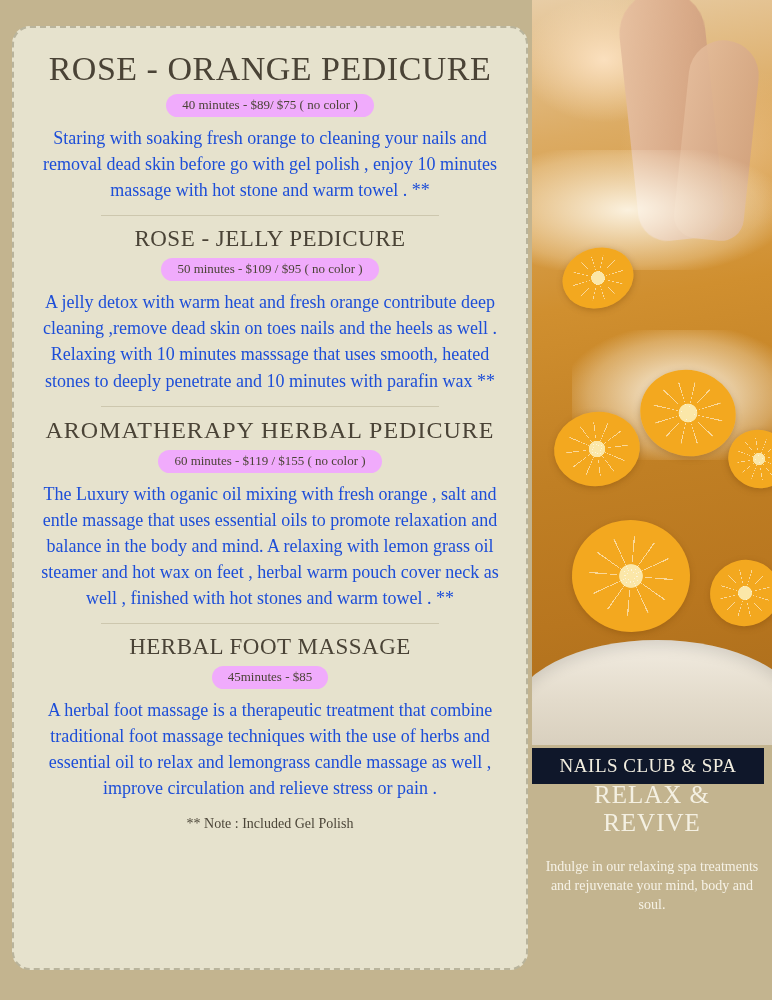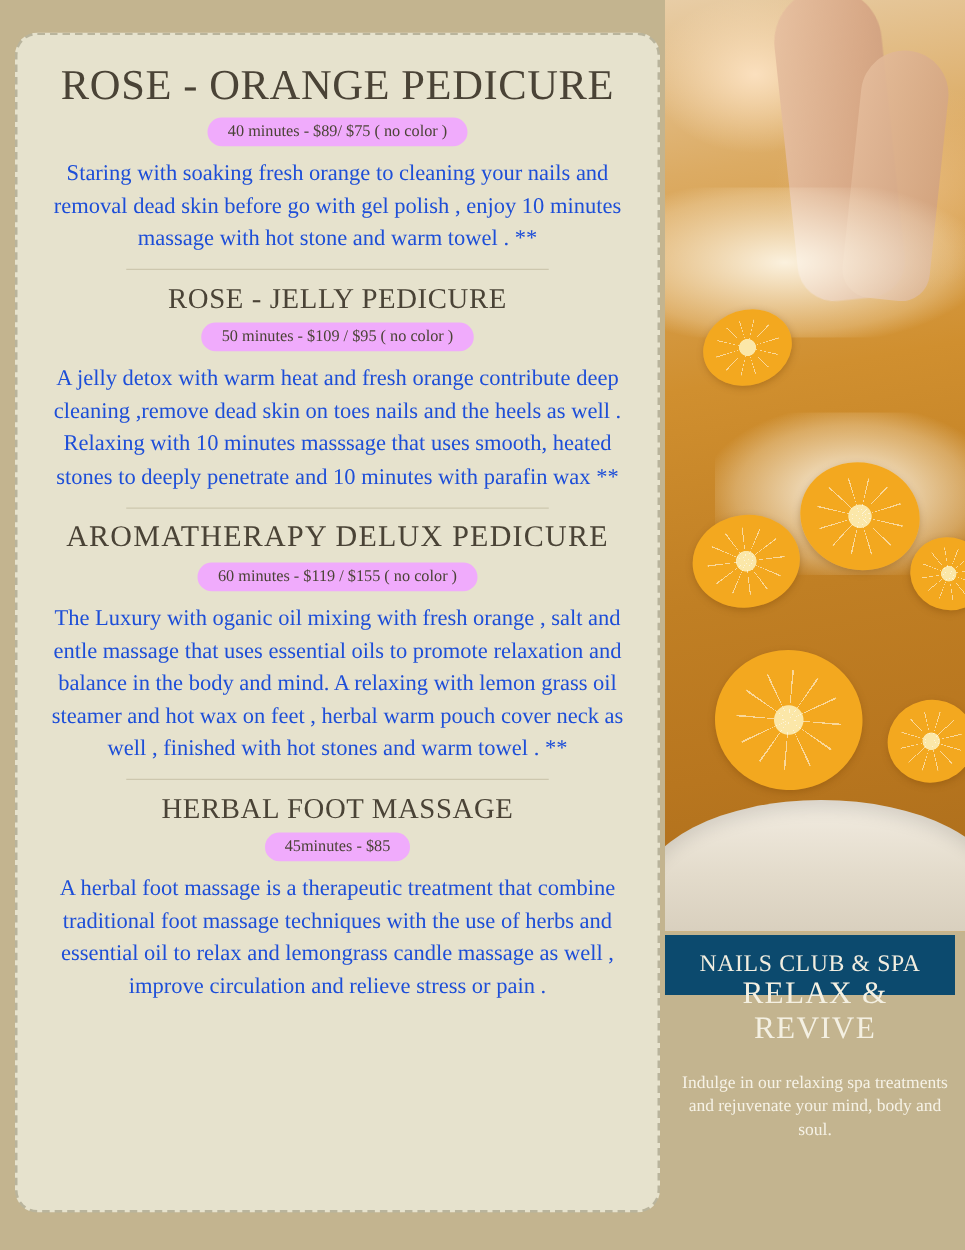--- a/index.html
+++ b/index.html
@@ -168,22 +168,22 @@
     border-radius: 50% 50% 40% 40%;
     background: linear-gradient(180deg, #f2ece1 0%, #e3dbcb 40%, #cfc5b2 100%);
     box-shadow: inset 0 6px 14px rgba(0,0,0,0.12);
   }
 
   .brand-bar {
     position: absolute;
     left: 0;
     top: 748px;
     width: 232px;
-    height: 48px;
-    background: #0c4a6e;
+    height: 36px;
+    background: #0f172a;
     display: flex;
     align-items: center;
     justify-content: center;
   }
   .brand-bar span {
     color: #f2eee0;
     font-size: 19px;
     letter-spacing: 0.5px;
     font-family: "Liberation Serif", serif;
   }
@@ -227,33 +227,34 @@
 
     <div class="svc">
       <h2 class="svc-title small">ROSE - JELLY PEDICURE</h2>
       <div class="price-pill">50 minutes -  $109 / $95 ( no color )</div>
       <p class="svc-desc">A jelly detox with warm heat and fresh orange contribute deep cleaning ,remove dead skin on toes nails and the heels as well . Relaxing with 10 minutes masssage that uses smooth, heated stones to deeply penetrate and 10 minutes with parafin wax **</p>
     </div>
 
     <hr class="divider">
 
     <div class="svc">
-      <h2 class="svc-title wide">AROMATHERAPY  DELUX PEDICURE</h2>
+      <h2 class="svc-title wide">AROMATHERAPY  HERBAL PEDICURE</h2>
       <div class="price-pill">60 minutes - $119 / $155 ( no color )</div>
       <p class="svc-desc">The Luxury with oganic oil mixing with fresh orange , salt  and entle massage that uses essential oils to promote relaxation and balance in the body and mind. A relaxing with lemon grass oil steamer and hot wax on feet , herbal warm pouch cover neck as well ,  finished with hot stones and warm towel . **</p>
     </div>
 
     <hr class="divider">
 
     <div class="svc">
       <h2 class="svc-title small">HERBAL FOOT MASSAGE</h2>
       <div class="price-pill">45minutes - $85</div>
       <p class="svc-desc">A herbal foot massage is a therapeutic treatment that combine traditional foot massage techniques with the use of herbs and essential oil to relax and lemongrass candle massage as well , improve circulation and relieve stress or pain .</p>
     </div>
 
+    <div class="note">** Note :  Included Gel Polish</div>
   </div>
 
   <div class="right-col">
 
     <div class="photo">
       <div class="bg"></div>
       <div class="leg"></div>
       <div class="leg2"></div>
       <div class="foam"></div>
       <div class="foam2"></div>

